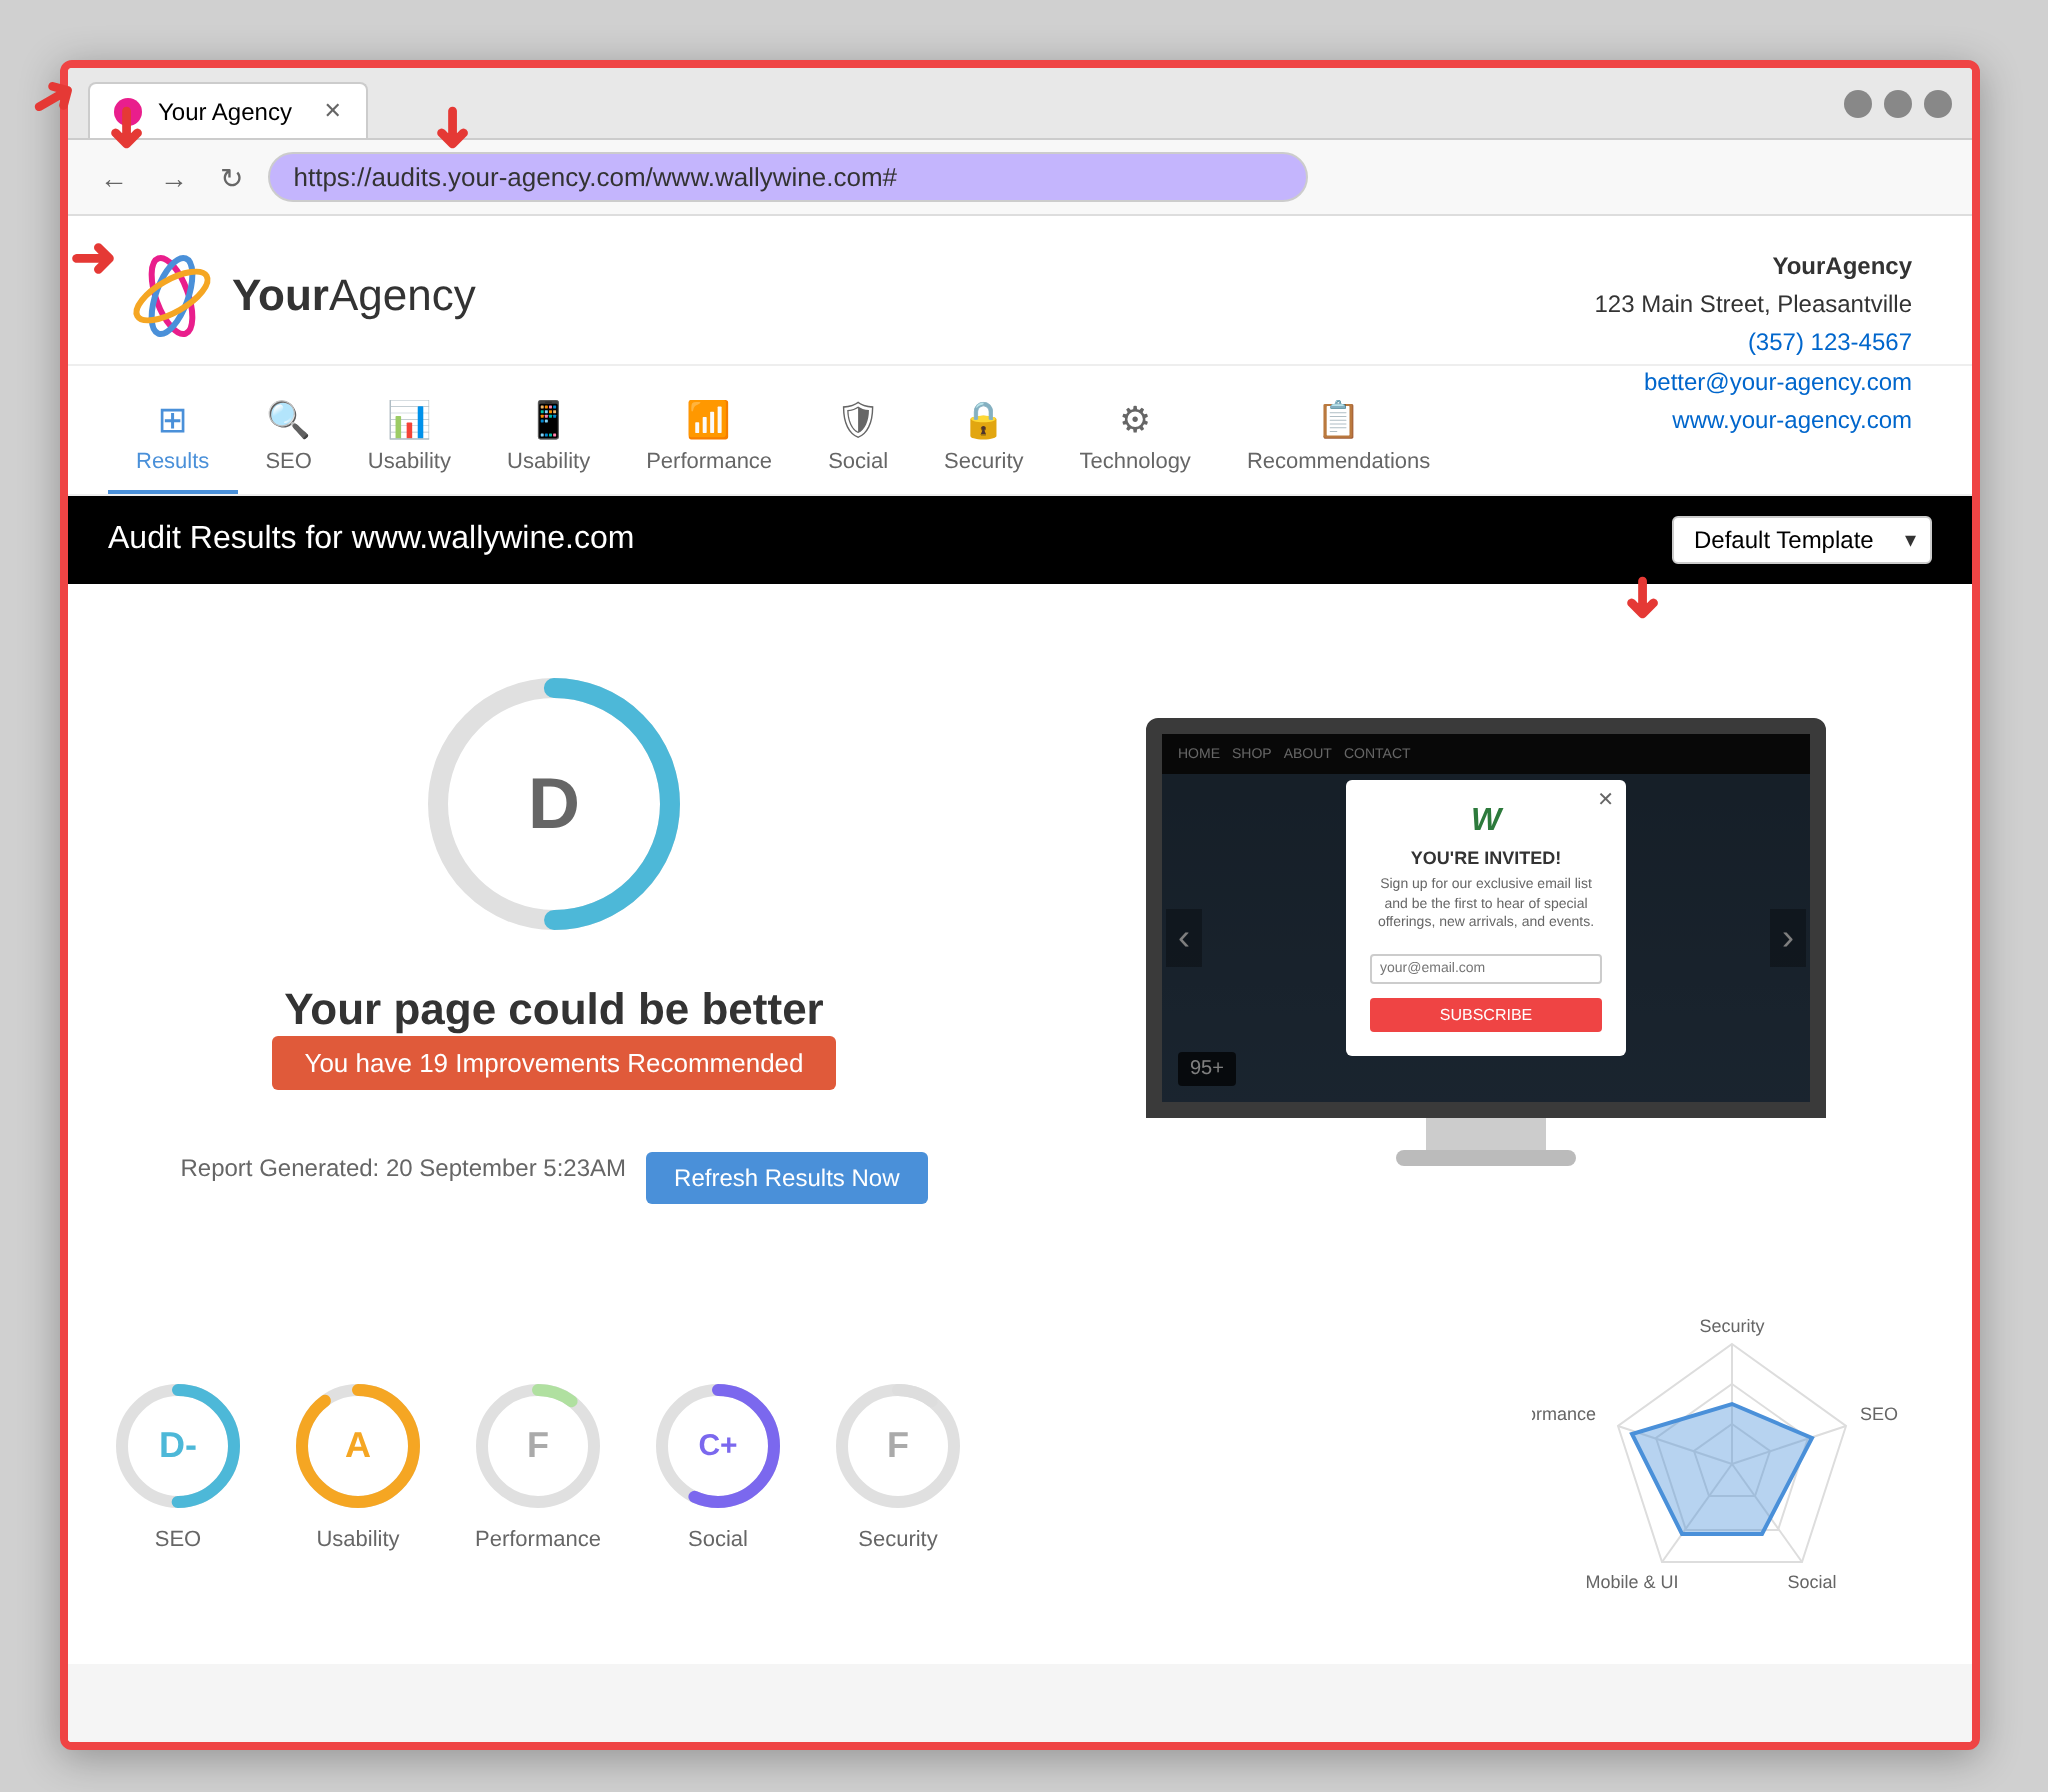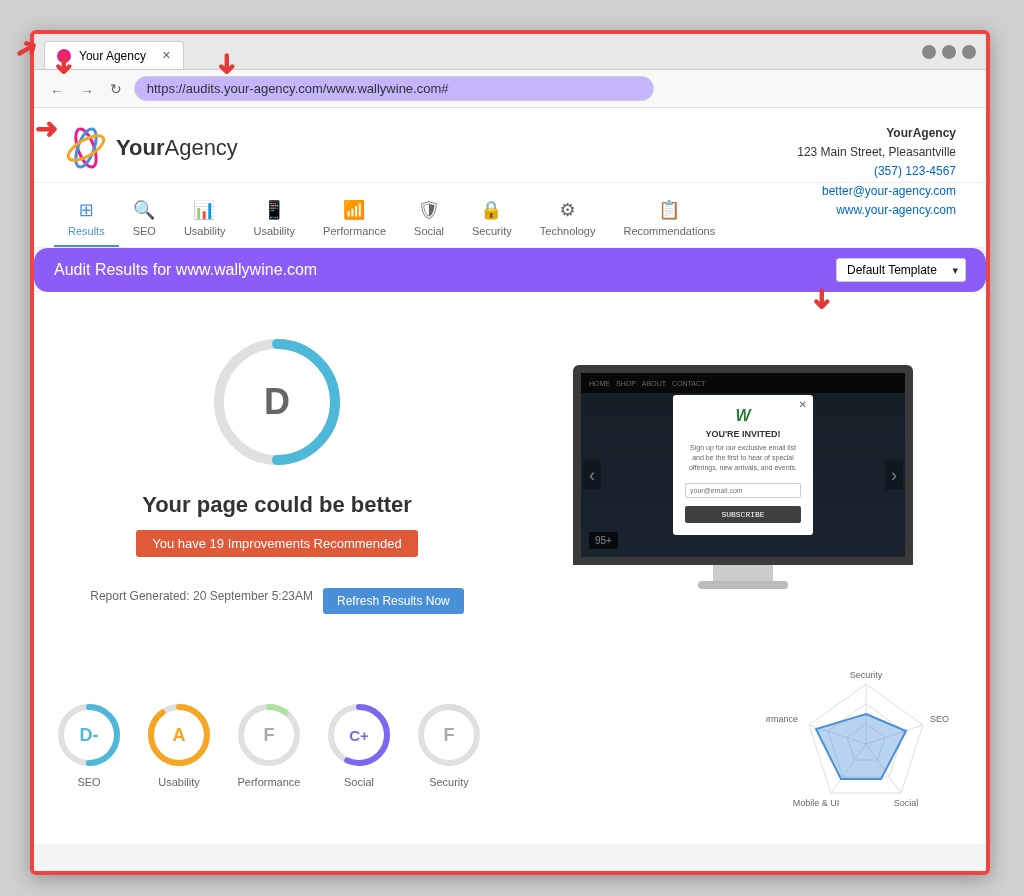--- a/index.html
+++ b/index.html
@@ -186,28 +186,27 @@
     .audit-area {
       background: #f5f5f5;
       flex: 1;
       display: flex;
       flex-direction: column;
       overflow: hidden;
     }
 
     
     .audit-header-bar {
-      background: #8b5cf6;
+      background: #000000;
       color: #fff;
       display: flex;
       align-items: center;
       justify-content: space-between;
       padding: 10px 20px;
       flex-shrink: 0;
-      border-radius: 14px;
     }
     .audit-title { font-size: 16px; font-weight: normal; }
     .template-select {
       background: #fff;
       border: 1px solid #ccc;
       border-radius: 3px;
       padding: 4px 24px 4px 10px;
       font-size: 12px;
       cursor: pointer;
       appearance: none;
@@ -262,21 +261,21 @@
       left: 50%;
       transform: translate(-50%, -50%);
       font-size: 36px;
       font-weight: bold;
       color: #666;
     }
     .score-headline {
       font-size: 22px;
       font-weight: bold;
       color: #333;
-      margin-bottom: 12px;
+      margin-bottom: 0;
     }
     .improvements-badge {
       background: #e05a3a;
       color: #ffffff;
       padding: 6px 16px;
       border-radius: 3px;
       font-size: 13px;
       margin-bottom: 20px;
     }
     .report-info {
@@ -440,29 +439,28 @@
     .popup-input {
       width: 100%;
       border: 1px solid #ccc;
       border-radius: 2px;
       padding: 3px 4px;
       font-size: 7px;
       margin-bottom: 5px;
       color: #aaa;
     }
     .popup-subscribe-btn {
-      background: #404040;
+      background: #ef4444;
       color: #fff;
       border: none;
       width: 100%;
       padding: 4px;
       font-size: 8px;
       border-radius: 2px;
       cursor: pointer;
-      font-family: Liberation Mono, monospace;
     }
     
     .carousel-arrow {
       position: absolute;
       top: 50%;
       transform: translateY(-50%);
       color: #fff;
       font-size: 18px;
       background: rgba(0,0,0,0.3);
       padding: 4px 6px;

